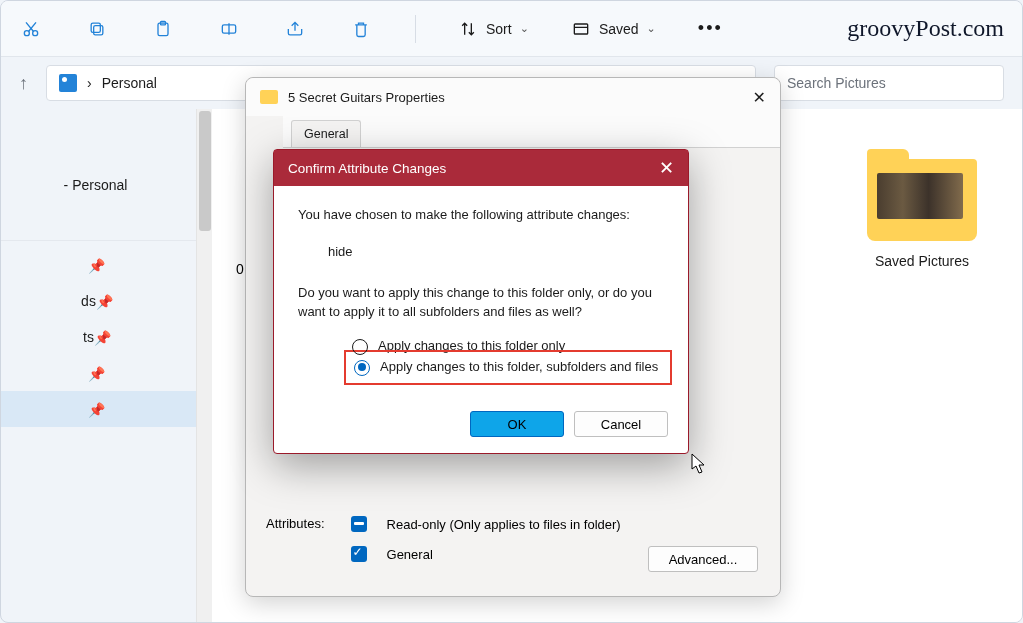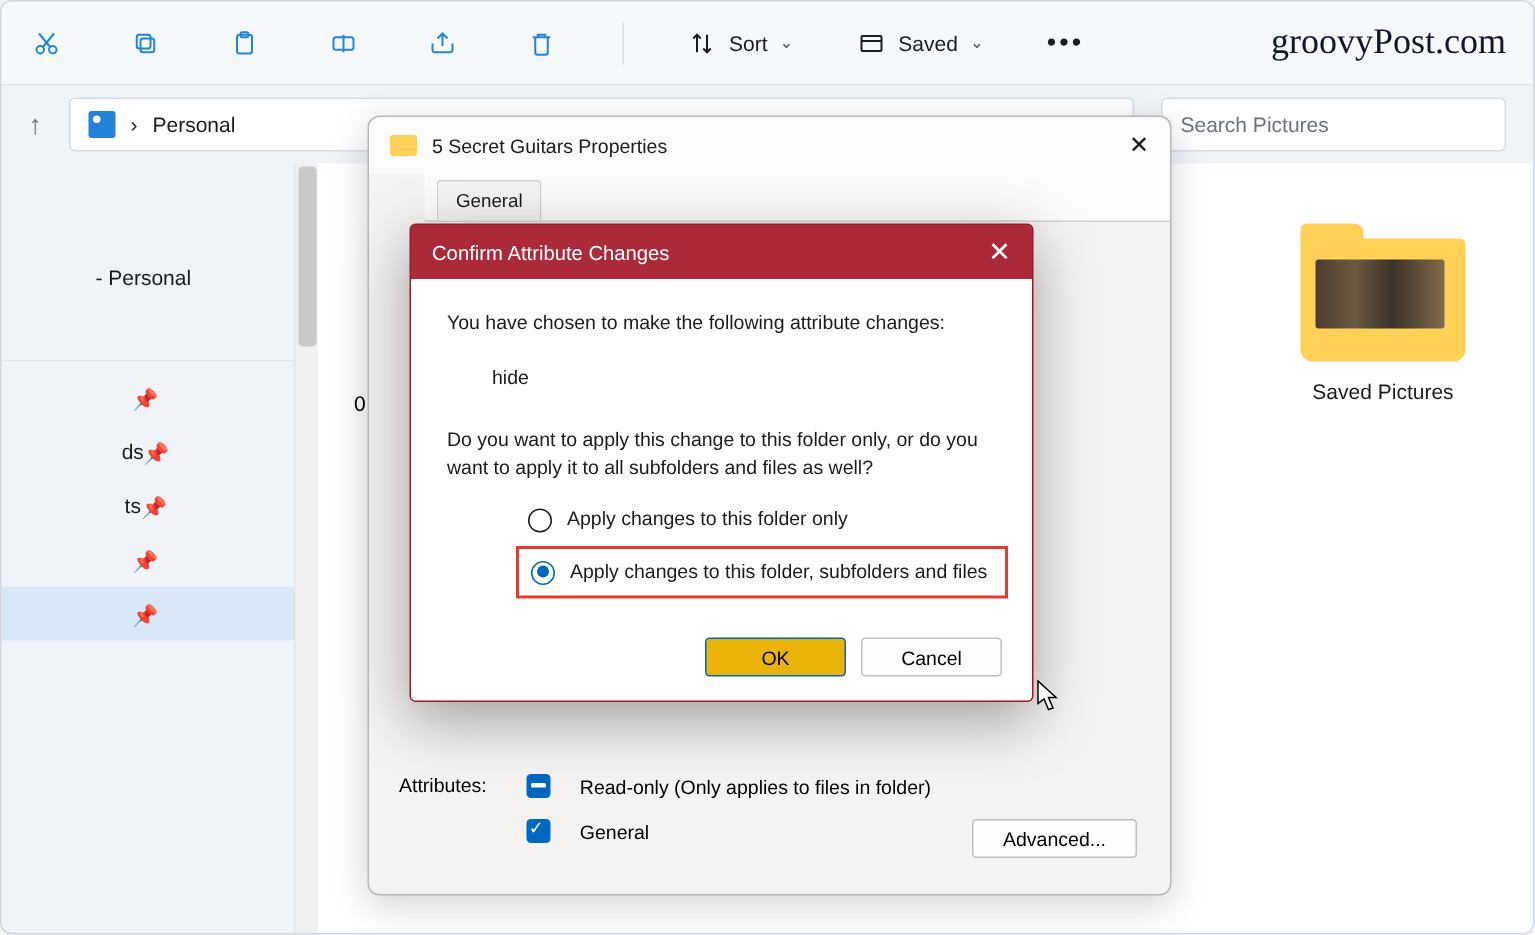--- a/index.html
+++ b/index.html
@@ -53,29 +53,29 @@
 .propdlg .cbx.ind::after { content: ""; position: absolute; left: 3px; top: 6px; width: 10px; height: 3px; background: #fff; border-radius: 1px; }
 .propdlg .cbx.chk::after { content: "✓"; color: #fff; font-size: 12px; position: absolute; left: 2px; top: -1px; }
 .propdlg .advbtn { position: absolute; right: 22px; bottom: 24px; width: 110px; height: 26px; background: #fdfdfd; border: 1px solid #bfbfbf; border-radius: 3px; font-size: 13px; display: flex; align-items: center; justify-content: center; }
 
 
 .confdlg { position: absolute; left: 272px; top: 148px; width: 416px; background: #fff; border: 1px solid #9a1a2a; border-radius: 4px; box-shadow: 0 12px 40px rgba(0,0,0,0.35); }
 .confdlg .hdr { height: 36px; background: #aa2a3a; color: #fff; display: flex; align-items: center; padding: 0 14px; font-size: 13.5px; }
 .confdlg .hdr .x { margin-left: auto; font-size: 18px; }
 .confdlg .body { padding: 20px 24px 16px; font-size: 13px; color: #1b1b1b; line-height: 1.45; }
 .confdlg .body .indent { margin: 18px 0 22px 30px; }
-.confdlg .radiogrp { margin: 16px 0 6px 54px; display: flex; flex-direction: column; gap: 14px; }
+.confdlg .radiogrp { margin: 16px 0 6px 54px; display: flex; flex-direction: column; }
 .confdlg .radio { display: flex; align-items: center; gap: 10px; }
 .confdlg .rcirc { width: 16px; height: 16px; border: 1.5px solid #1b1b1b; border-radius: 50%; position: relative; flex-shrink: 0; }
 .confdlg .rcirc.sel { border-color: #0067c0; }
 .confdlg .rcirc.sel::after { content: ""; position: absolute; left: 2.5px; top: 2.5px; width: 8px; height: 8px; background: #0067c0; border-radius: 50%; }
 .confdlg .hilite { border: 2.5px solid #e43b2f; padding: 6px 8px; margin: -6px -8px; }
 .confdlg .btnrow { display: flex; justify-content: flex-end; gap: 10px; padding: 10px 20px 16px; }
 .confdlg .btn { width: 94px; height: 26px; border: 1px solid #bfbfbf; border-radius: 3px; background: #fdfdfd; font-size: 13px; display: flex; align-items: center; justify-content: center; }
-.confdlg .btn.primary { background: #eab308; border-color: #0067c0; }
+.confdlg .btn.primary { background: #0ea5e9; border-color: #0067c0; }
 
 .cursor { position: absolute; left: 690px; top: 452px; width: 16px; height: 22px; pointer-events:none; }
 .cursor svg { width: 100%; height: 100%; }
 
 svg.ico { width: 20px; height: 20px; stroke: currentColor; fill: none; stroke-width: 1.6; }
 </style>
 </head>
 <body>
 
 <div class="toolbar">

